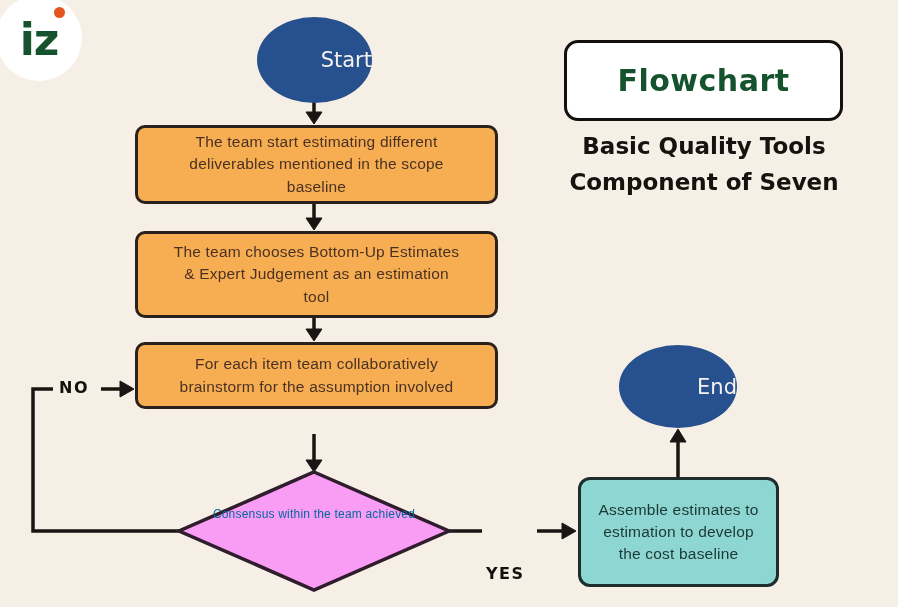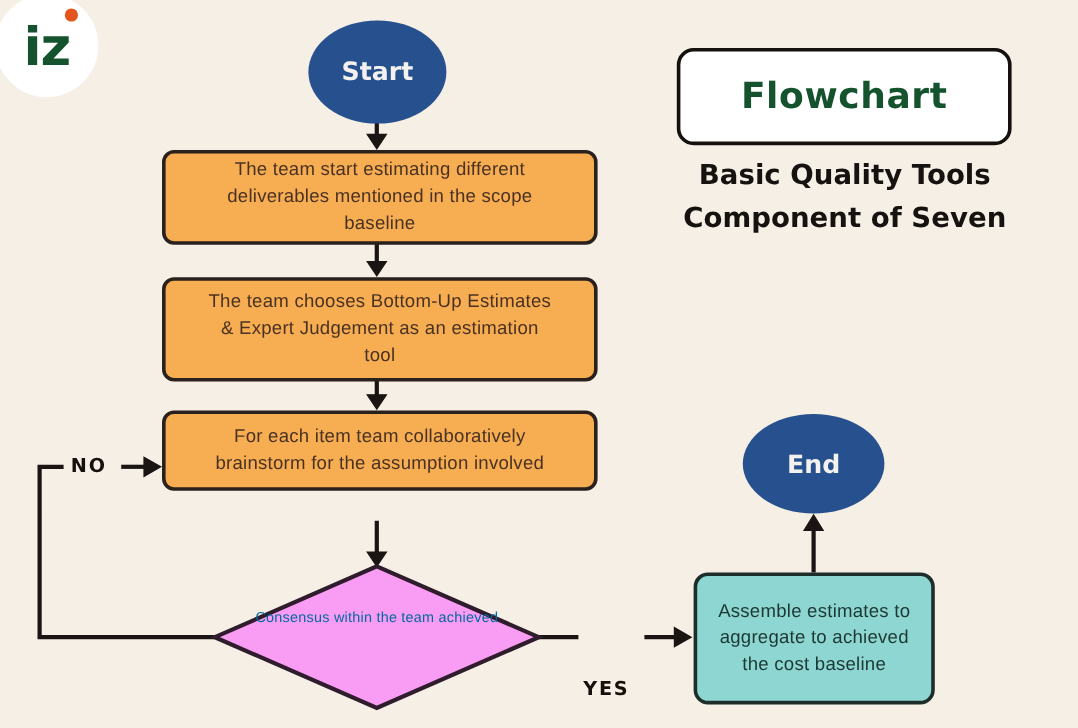--- a/index.html
+++ b/index.html
@@ -50,24 +50,24 @@
     background: #e3541f;
   }
 
   
   .oval {
     position: absolute;
     background: #27508e;
     border-radius: 50%;
     display: flex;
     align-items: center;
-    justify-content: center;
+    justify-content: flex-end;
     color: #f4f2ee;
     font-family: "DejaVu Sans", sans-serif;
-    font-weight: bold;
+    font-weight: normal;
     font-size: 21px;
   }
   .oval.start { left: 257px; top: 17px; width: 115px; height: 86px; }
   .oval.end   { left: 619px; top: 345px; width: 118px; height: 83px; }
 
   
   .pbox {
     position: absolute;
     left: 135px;
     width: 363px;
@@ -229,21 +229,21 @@
   <div class="pbox b3">
     <span>For each item team collaboratively brainstorm for the assumption involved</span>
   </div>
 
   <div class="diamond-label">Consensus within the team achieved</div>
 
   <div class="branch-label no">NO</div>
   <div class="branch-label yes">YES</div>
 
   <div class="obox">
-    <span>Assemble estimates to aggregate to achieved the cost baseline</span>
+    <span>Assemble estimates to estimation to develop the cost baseline</span>
   </div>
 
   <div class="oval end">
     <span>End</span>
   </div>
 
   <div class="title-box">
     <span class="title-text">Flowchart</span>
   </div>
   <div class="subtitle">

